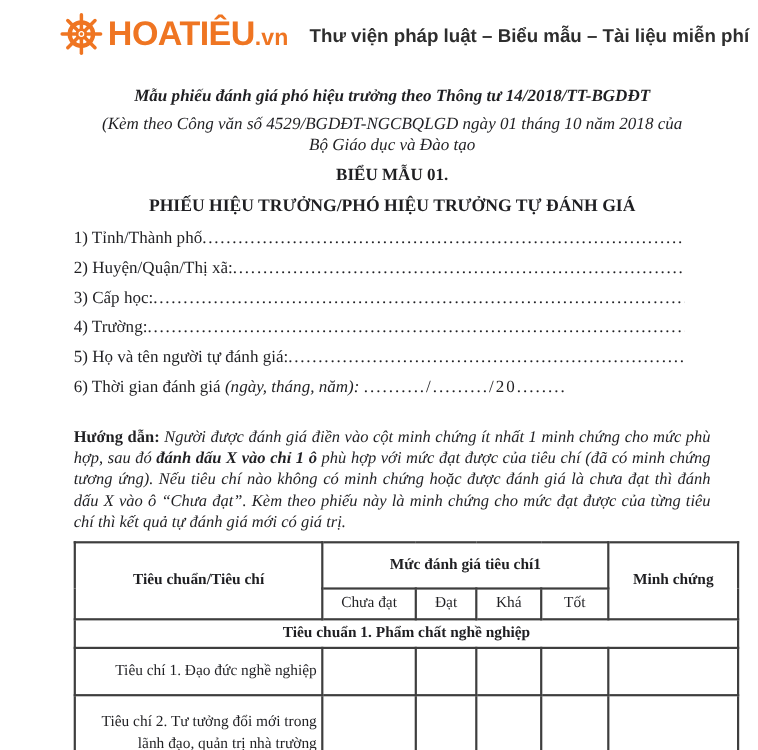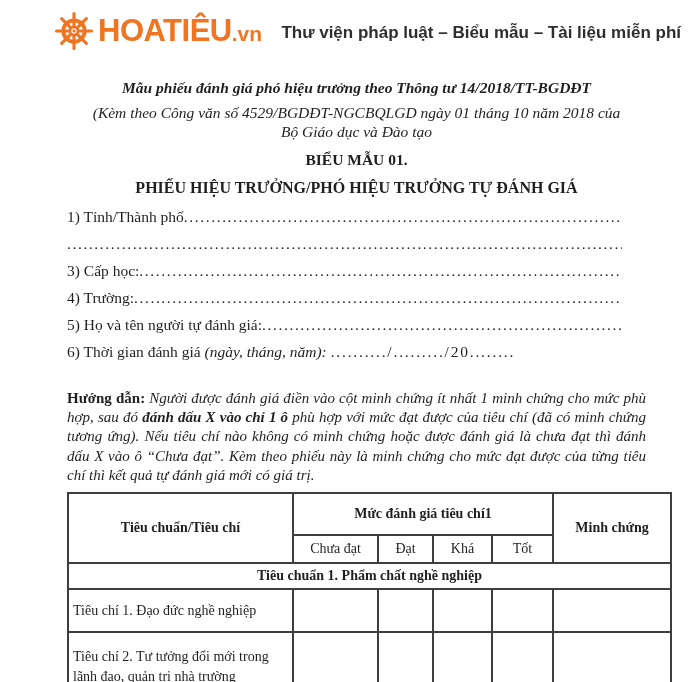--- a/index.html
+++ b/index.html
@@ -119,21 +119,21 @@
   }
   table.eval td {
     border: 2px solid #3e3e3e;
     font-size: 14px;
     padding: 2px 4px;
     vertical-align: middle;
     overflow: hidden;
   }
   td.th { text-align: center; font-weight: 700; }
   td.evidence-head { vertical-align: top; padding-top: 11px; }
-  td.criteria { text-align: left; padding-left: 5px; line-height: 19.5px; }
+  td.criteria { text-align: right; padding-left: 5px; line-height: 19.5px; }
   td.section-cell { text-align: center; font-weight: 700; }
   tr.r-head1 { height: 42px; }
   tr.r-head2 { height: 28px; }
   tr.r-section { height: 26px; }
   tr.r-c1 { height: 43px; }
   tr.r-c2 { height: 69px; }
 </style>
 </head>
 <body>
 
@@ -172,20 +172,21 @@
     <p class="doc-subtitle">(Kèm theo Công văn số 4529/BGDĐT-NGCBQLGD ngày 01 tháng 10 năm 2018 của Bộ Giáo dục và Đào tạo</p>
     <p class="form-no">BIỂU MẪU 01.</p>
     <p class="form-title">PHIẾU HIỆU TRƯỞNG/PHÓ HIỆU TRƯỞNG TỰ ĐÁNH GIÁ</p>
 
     <div class="fields">
       <div class="field">
         <span class="lbl">1) Tỉnh/Thành phố</span>
         <span class="dots">........................................................................................................................................................</span>
       </div>
       <div class="field">
+        <span class="lbl">2) Huyện/Quận/Thị xã:</span>
         <span class="dots">........................................................................................................................................................</span>
       </div>
       <div class="field">
         <span class="lbl">3) Cấp học:</span>
         <span class="dots">........................................................................................................................................................</span>
       </div>
       <div class="field">
         <span class="lbl">4) Trường:</span>
         <span class="dots">........................................................................................................................................................</span>
       </div>

